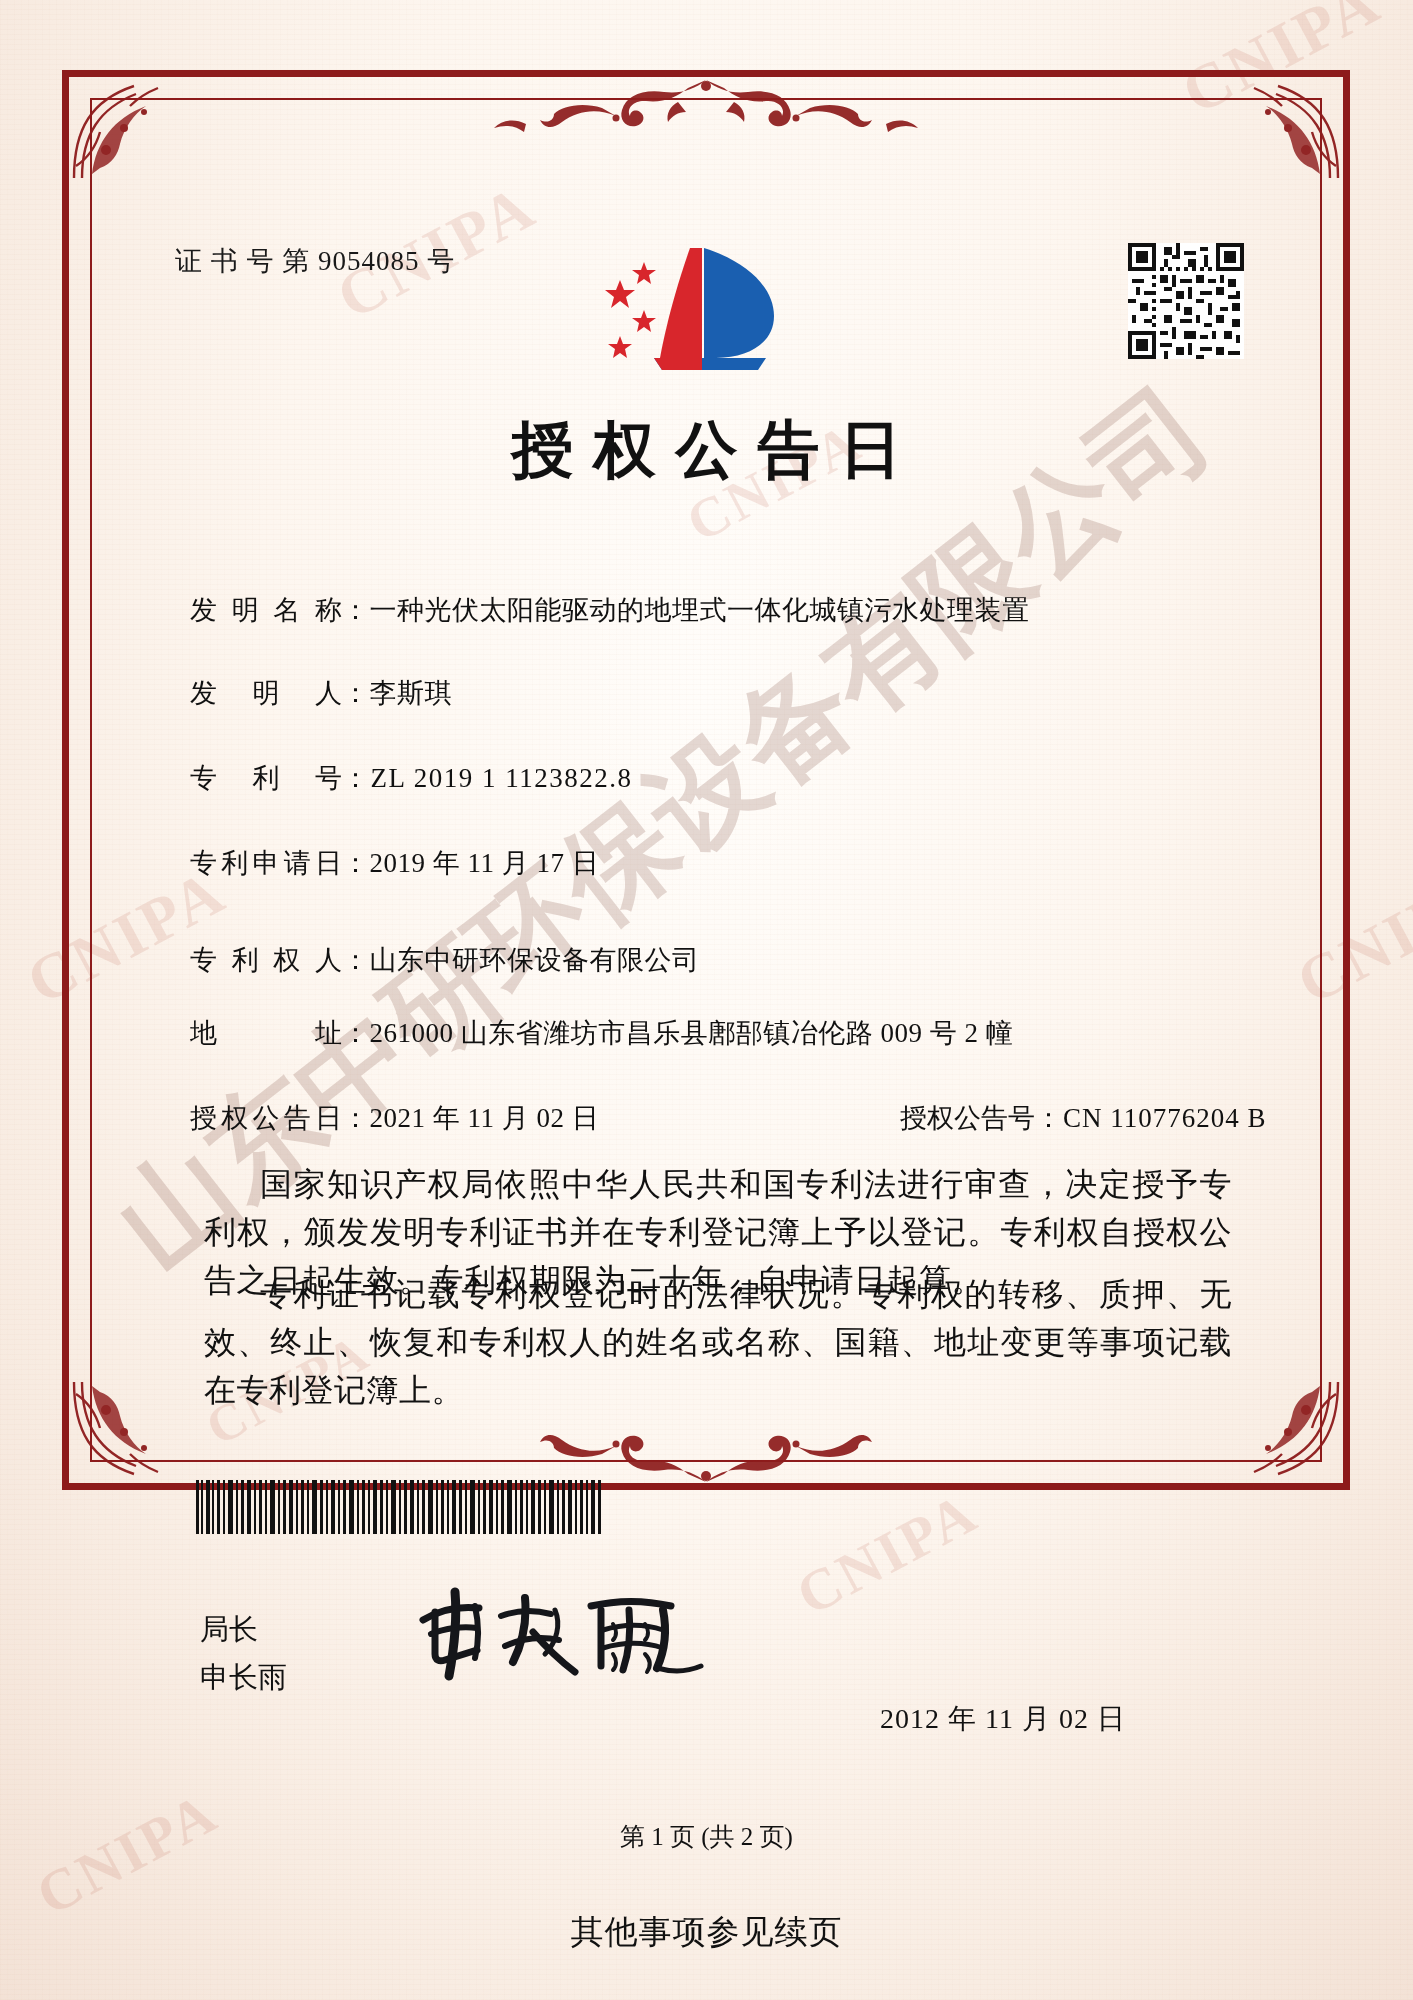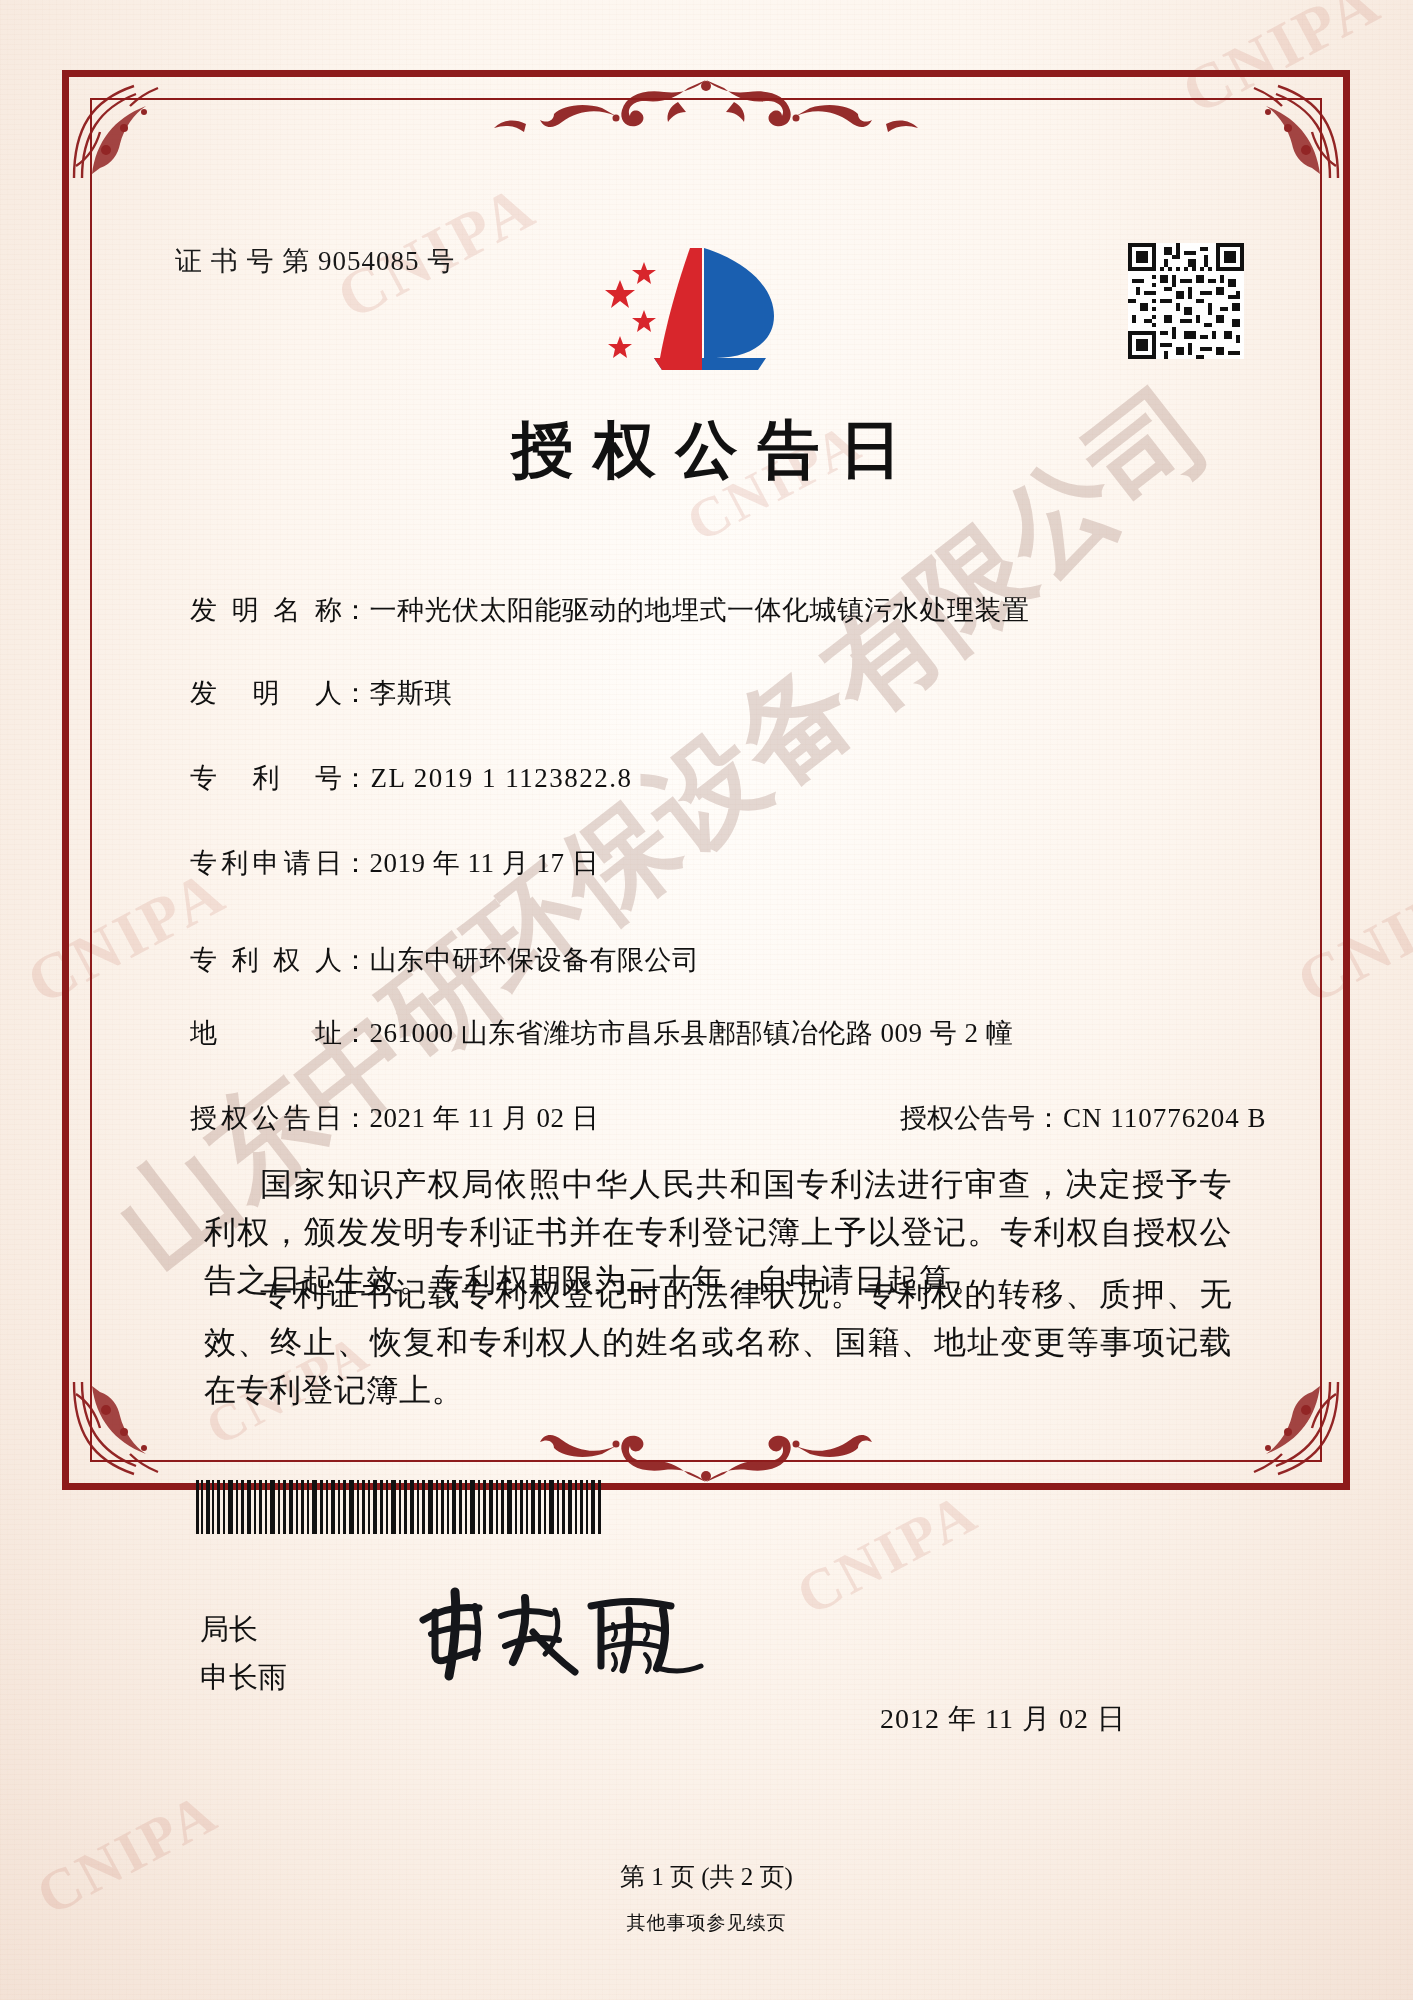--- a/index.html
+++ b/index.html
@@ -232,28 +232,27 @@
     color: #111;
     letter-spacing: 1px;
   }
   #page-num {
     position: absolute;
     left: 0; top: 1820px;
     width: 1413px;
     text-align: center;
     font-size: 25px;
     color: #111;
-    margin-top: 40px;
   }
   #footer-note {
     position: absolute;
     left: 0; top: 1910px;
     width: 1413px;
     text-align: center;
-    font-size: 19px;
+    font-size: 33px;
     color: #111;
     letter-spacing: 1px;
   }
 </style>
 </head>
 <body>
 
 <div id="page">
 
   <div id="paper-texture"></div>

